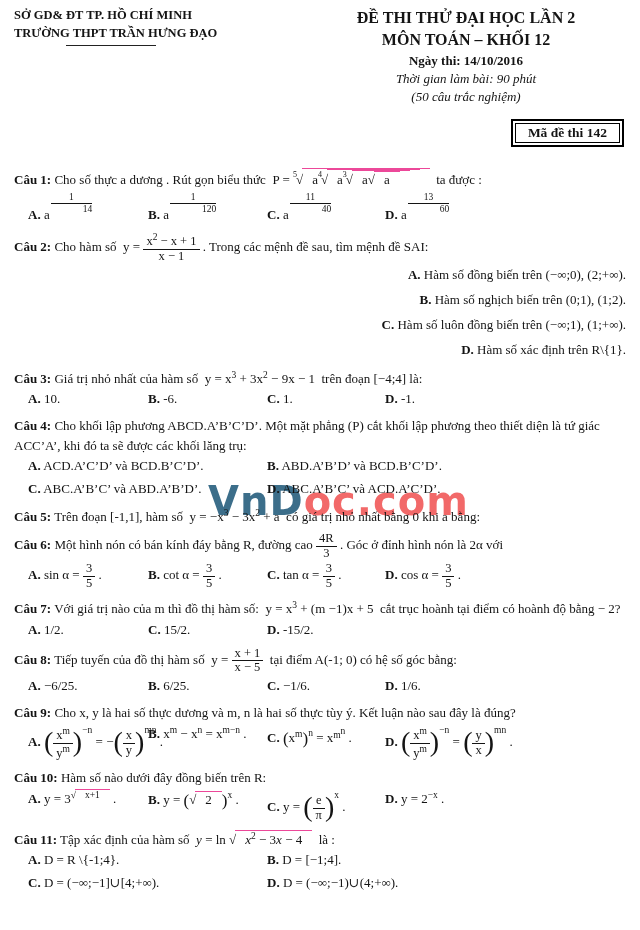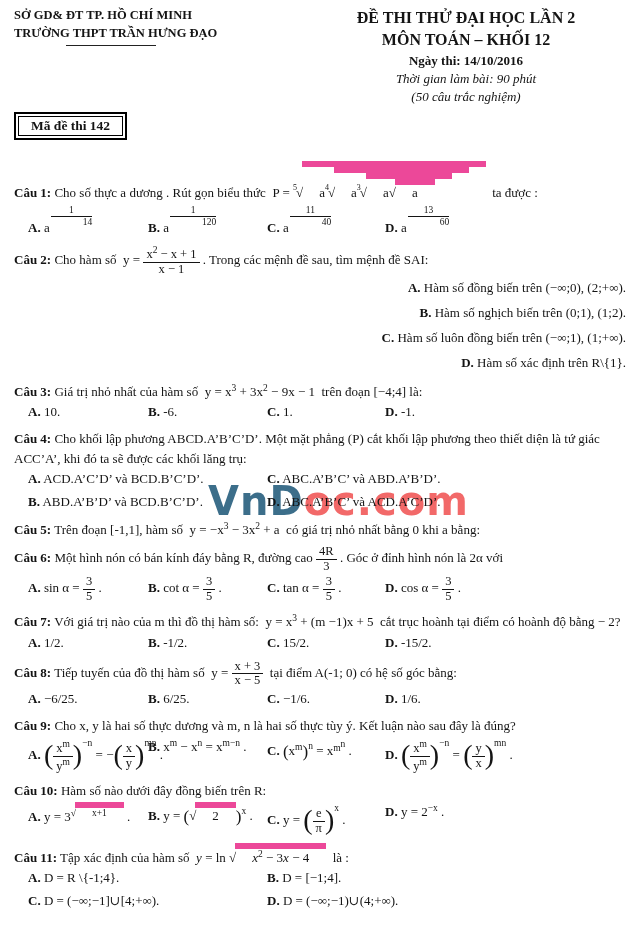--- a/index.html
+++ b/index.html
@@ -15,21 +15,21 @@
   }
   .page{position:relative;z-index:1;padding:7px 14px 0 14px;}
   
   .header{display:flex;align-items:flex-start;}
   .h-left{width:292px;font-weight:bold;font-size:12.5px;line-height:1.4;}
   .h-rule{width:90px;border-top:1.2px solid #222;height:0;margin:3px 0 0 52px;}
   .h-right{width:320px;text-align:center;line-height:1.4;}
   .h-title{font-weight:bold;font-size:16px;}
   .h-bold{font-weight:bold;}
   .h-italic{font-style:italic;}
-  .code-row{display:flex;margin:6px 2px 0 0;}
+  .code-row{display:flex;justify-content:flex-end;margin:13px 2px 0 0;}
   .exam-code{border:2px solid #000;outline:1px solid #000;outline-offset:-5px;padding:4px 15px;font-weight:bold;font-size:13.5px;}
   .questions{margin-top:21px;}
   
   .q{margin-bottom:5px;}
   .stem{line-height:1.5;}
   .qlab{font-weight:bold;}
   .opts{display:grid;margin-left:14px;}
   .cols4{grid-template-columns:120px 119px 118px 1fr;}
   .cols2{grid-template-columns:239px 1fr;}
   .cols1{grid-template-columns:100%;}
@@ -40,21 +40,21 @@
   sup{font-size:9.5px;}
   .fr{display:inline-block;vertical-align:middle;text-align:center;line-height:1.1;font-size:12.5px;}
   .fr .n{display:block;border-bottom:1px solid #141414;padding:0 3px;}
   .fr .d{display:block;padding:0 3px;}
   .ef{display:inline-block;text-align:center;line-height:1.15;font-size:9.5px;vertical-align:7px;margin-left:1px;}
   .ef .n{display:block;border-bottom:1px solid #141414;padding:0 2px;}
   .ef .d{display:block;margin-left:32px;}
   .rad{white-space:nowrap;}
   .ri{font-size:8px;vertical-align:7px;margin-right:-1px;}
   .rs{letter-spacing:-1px;}
-  .ov{border-top:6px solid #ec4899;display:inline-block;padding:0 17px;line-height:1.25;}
+  .ov{border-top:1px solid #ec4899;display:inline-block;padding:0 10px;line-height:1.25;}
   .bp{font-size:28px;line-height:0;vertical-align:-5px;font-weight:normal;}
   .mp{font-size:17px;line-height:0;vertical-align:-2px;}
   .he{font-size:9.5px;vertical-align:13px;}
   .he2{font-size:9.5px;vertical-align:6px;}
 </style>
 </head>
 <body>
 
 <div class="watermark"><span style="color: #0c4a6e;">VnD</span><span style="color: #ef4444;">oc.com</span></div>
 
@@ -103,48 +103,47 @@
           <div class="opt"><span class="olab">A.</span> 10.</div>
           <div class="opt"><span class="olab">B.</span> -6.</div>
           <div class="opt"><span class="olab">C.</span> 1.</div>
           <div class="opt"><span class="olab">D.</span> -1.</div>
         </div>
       </div>
       <div class="q">
         <div class="stem"><span class="qlab">Câu 4:</span> Cho khối lập phương ABCD.A’B’C’D’. Một mặt phẳng (P) cắt khối lập phương theo thiết diện là tứ giác ACC’A’, khi đó ta sẽ được các khối lăng trụ:</div>
         <div class="opts cols2">
           <div class="opt"><span class="olab">A.</span> ACD.A’C’D’ và BCD.B’C’D’.</div>
+          <div class="opt"><span class="olab">B.</span> ABD.A’B’D’ và BCD.B’C’D’.</div>
           <div class="opt"><span class="olab">C.</span> ABC.A’B’C’ và ABD.A’B’D’.</div>
-          <div class="opt"><span class="olab">B.</span> ABD.A’B’D’ và BCD.B’C’D’.</div>
           <div class="opt"><span class="olab">D.</span> ABC.A’B’C’ và ACD.A’C’D’.</div>
         </div>
       </div>
       <div class="q">
         <div class="stem"><span class="qlab">Câu 5:</span> Trên đoạn [-1,1], hàm số &nbsp;y = −x<sup>3</sup> − 3x<sup>2</sup> + a&nbsp; có giá trị nhỏ nhất bằng 0 khi a bằng:</div>
       </div>
       <div class="q">
         <div class="stem"><span class="qlab">Câu 6:</span> Một hình nón có bán kính đáy bằng R, đường cao <span class="fr"><span class="n">4R</span><span class="d">3</span></span> . Góc ở đỉnh hình nón là 2α  với</div>
         <div class="opts cols4">
           <div class="opt"><span class="olab">A.</span> sin α = <span class="fr"><span class="n">3</span><span class="d">5</span></span> .</div>
           <div class="opt"><span class="olab">B.</span> cot α = <span class="fr"><span class="n">3</span><span class="d">5</span></span> .</div>
           <div class="opt"><span class="olab">C.</span> tan α = <span class="fr"><span class="n">3</span><span class="d">5</span></span> .</div>
           <div class="opt"><span class="olab">D.</span> cos α = <span class="fr"><span class="n">3</span><span class="d">5</span></span> .</div>
         </div>
       </div>
       <div class="q">
         <div class="stem"><span class="qlab">Câu 7:</span> Với giá trị nào của m thì đồ thị hàm số: &nbsp;y = x<sup>3</sup> + (m −1)x + 5&nbsp; cắt trục hoành tại điểm có hoành độ bằng − 2?</div>
         <div class="opts cols4">
           <div class="opt"><span class="olab">A.</span> 1/2.</div>
-          <div class="opt"><span class="olab">B.</span> -1/2.</div>
           <div class="opt"><span class="olab">C.</span> 15/2.</div>
           <div class="opt"><span class="olab">D.</span> -15/2.</div>
         </div>
       </div>
       <div class="q">
-        <div class="stem"><span class="qlab">Câu 8:</span> Tiếp tuyến của đồ thị hàm số &nbsp;y = <span class="fr"><span class="n">x + 3</span><span class="d">x − 5</span></span>&nbsp; tại điểm A(-1; 0) có hệ số góc bằng:</div>
+        <div class="stem"><span class="qlab">Câu 8:</span> Tiếp tuyến của đồ thị hàm số &nbsp;y = <span class="fr"><span class="n">x + 1</span><span class="d">x − 5</span></span>&nbsp; tại điểm A(-1; 0) có hệ số góc bằng:</div>
         <div class="opts cols4">
           <div class="opt"><span class="olab">A.</span> −6/25.</div>
           <div class="opt"><span class="olab">B.</span> 6/25.</div>
           <div class="opt"><span class="olab">C.</span> −1/6.</div>
           <div class="opt"><span class="olab">D.</span> 1/6.</div>
         </div>
       </div>
       <div class="q">
         <div class="stem"><span class="qlab">Câu 9:</span> Cho x, y là hai số thực dương và m, n là hai số thực tùy ý. Kết luận nào sau đây là đúng?</div>
         <div class="opts cols4">

